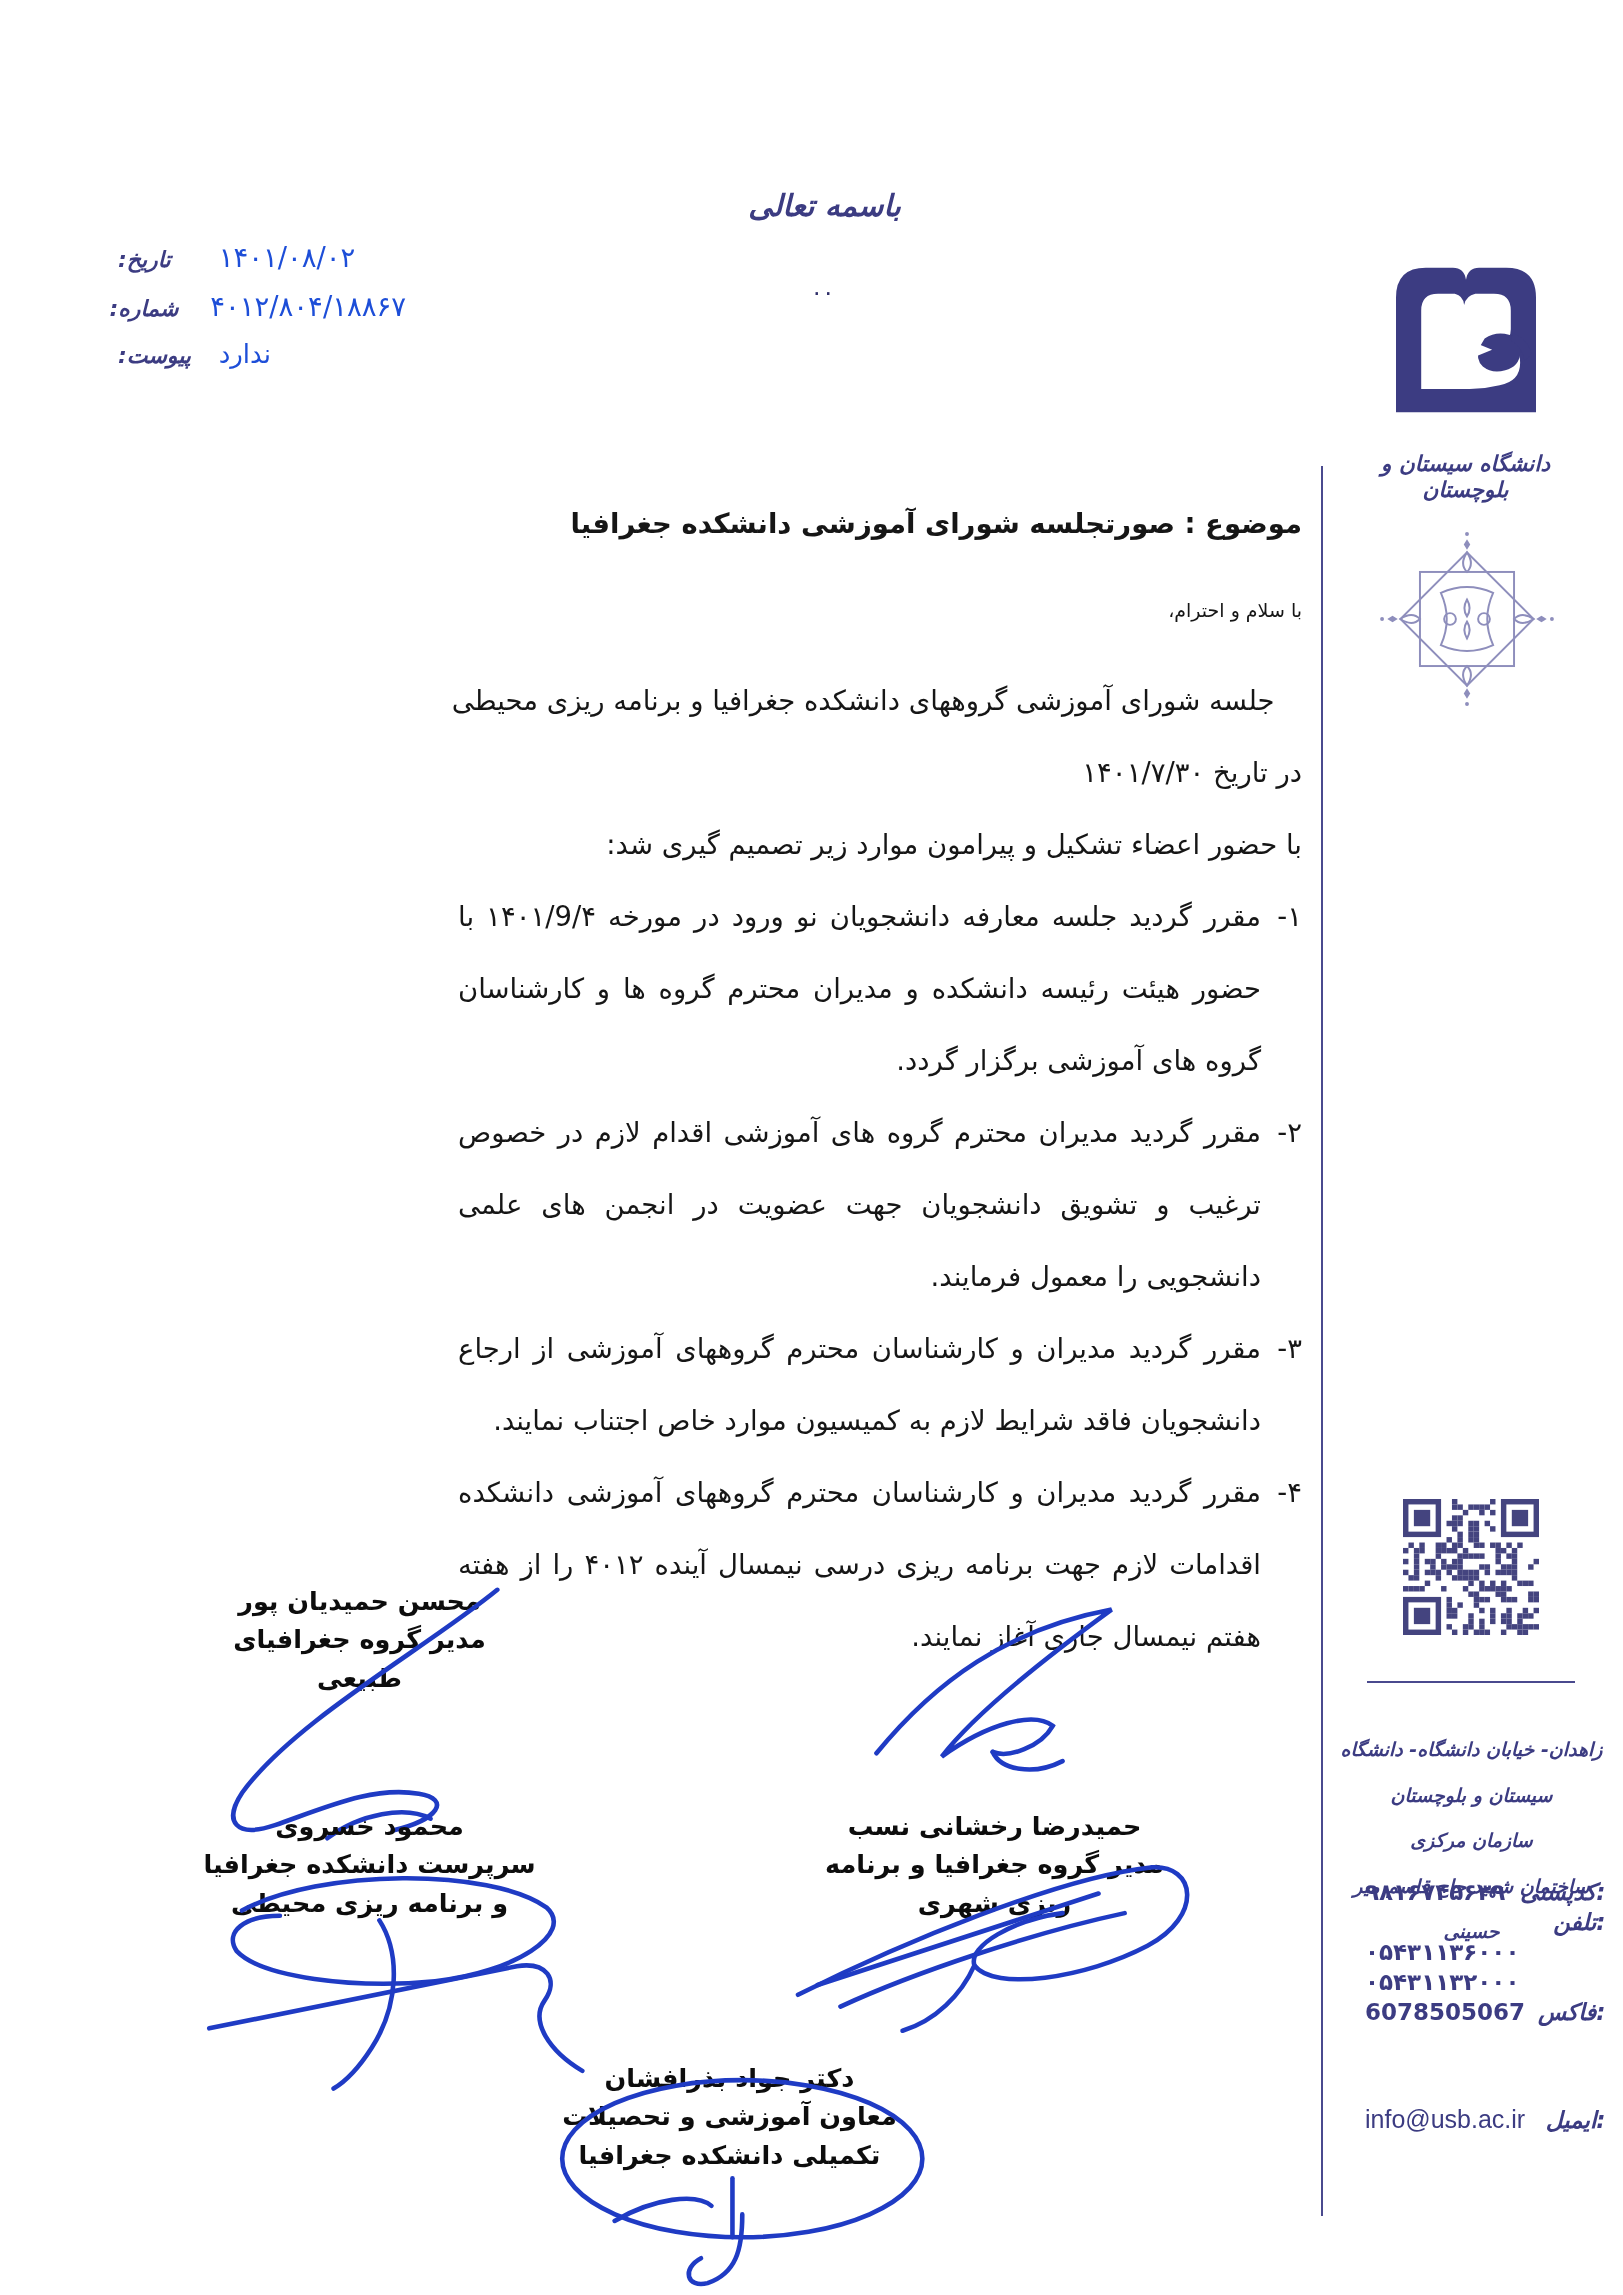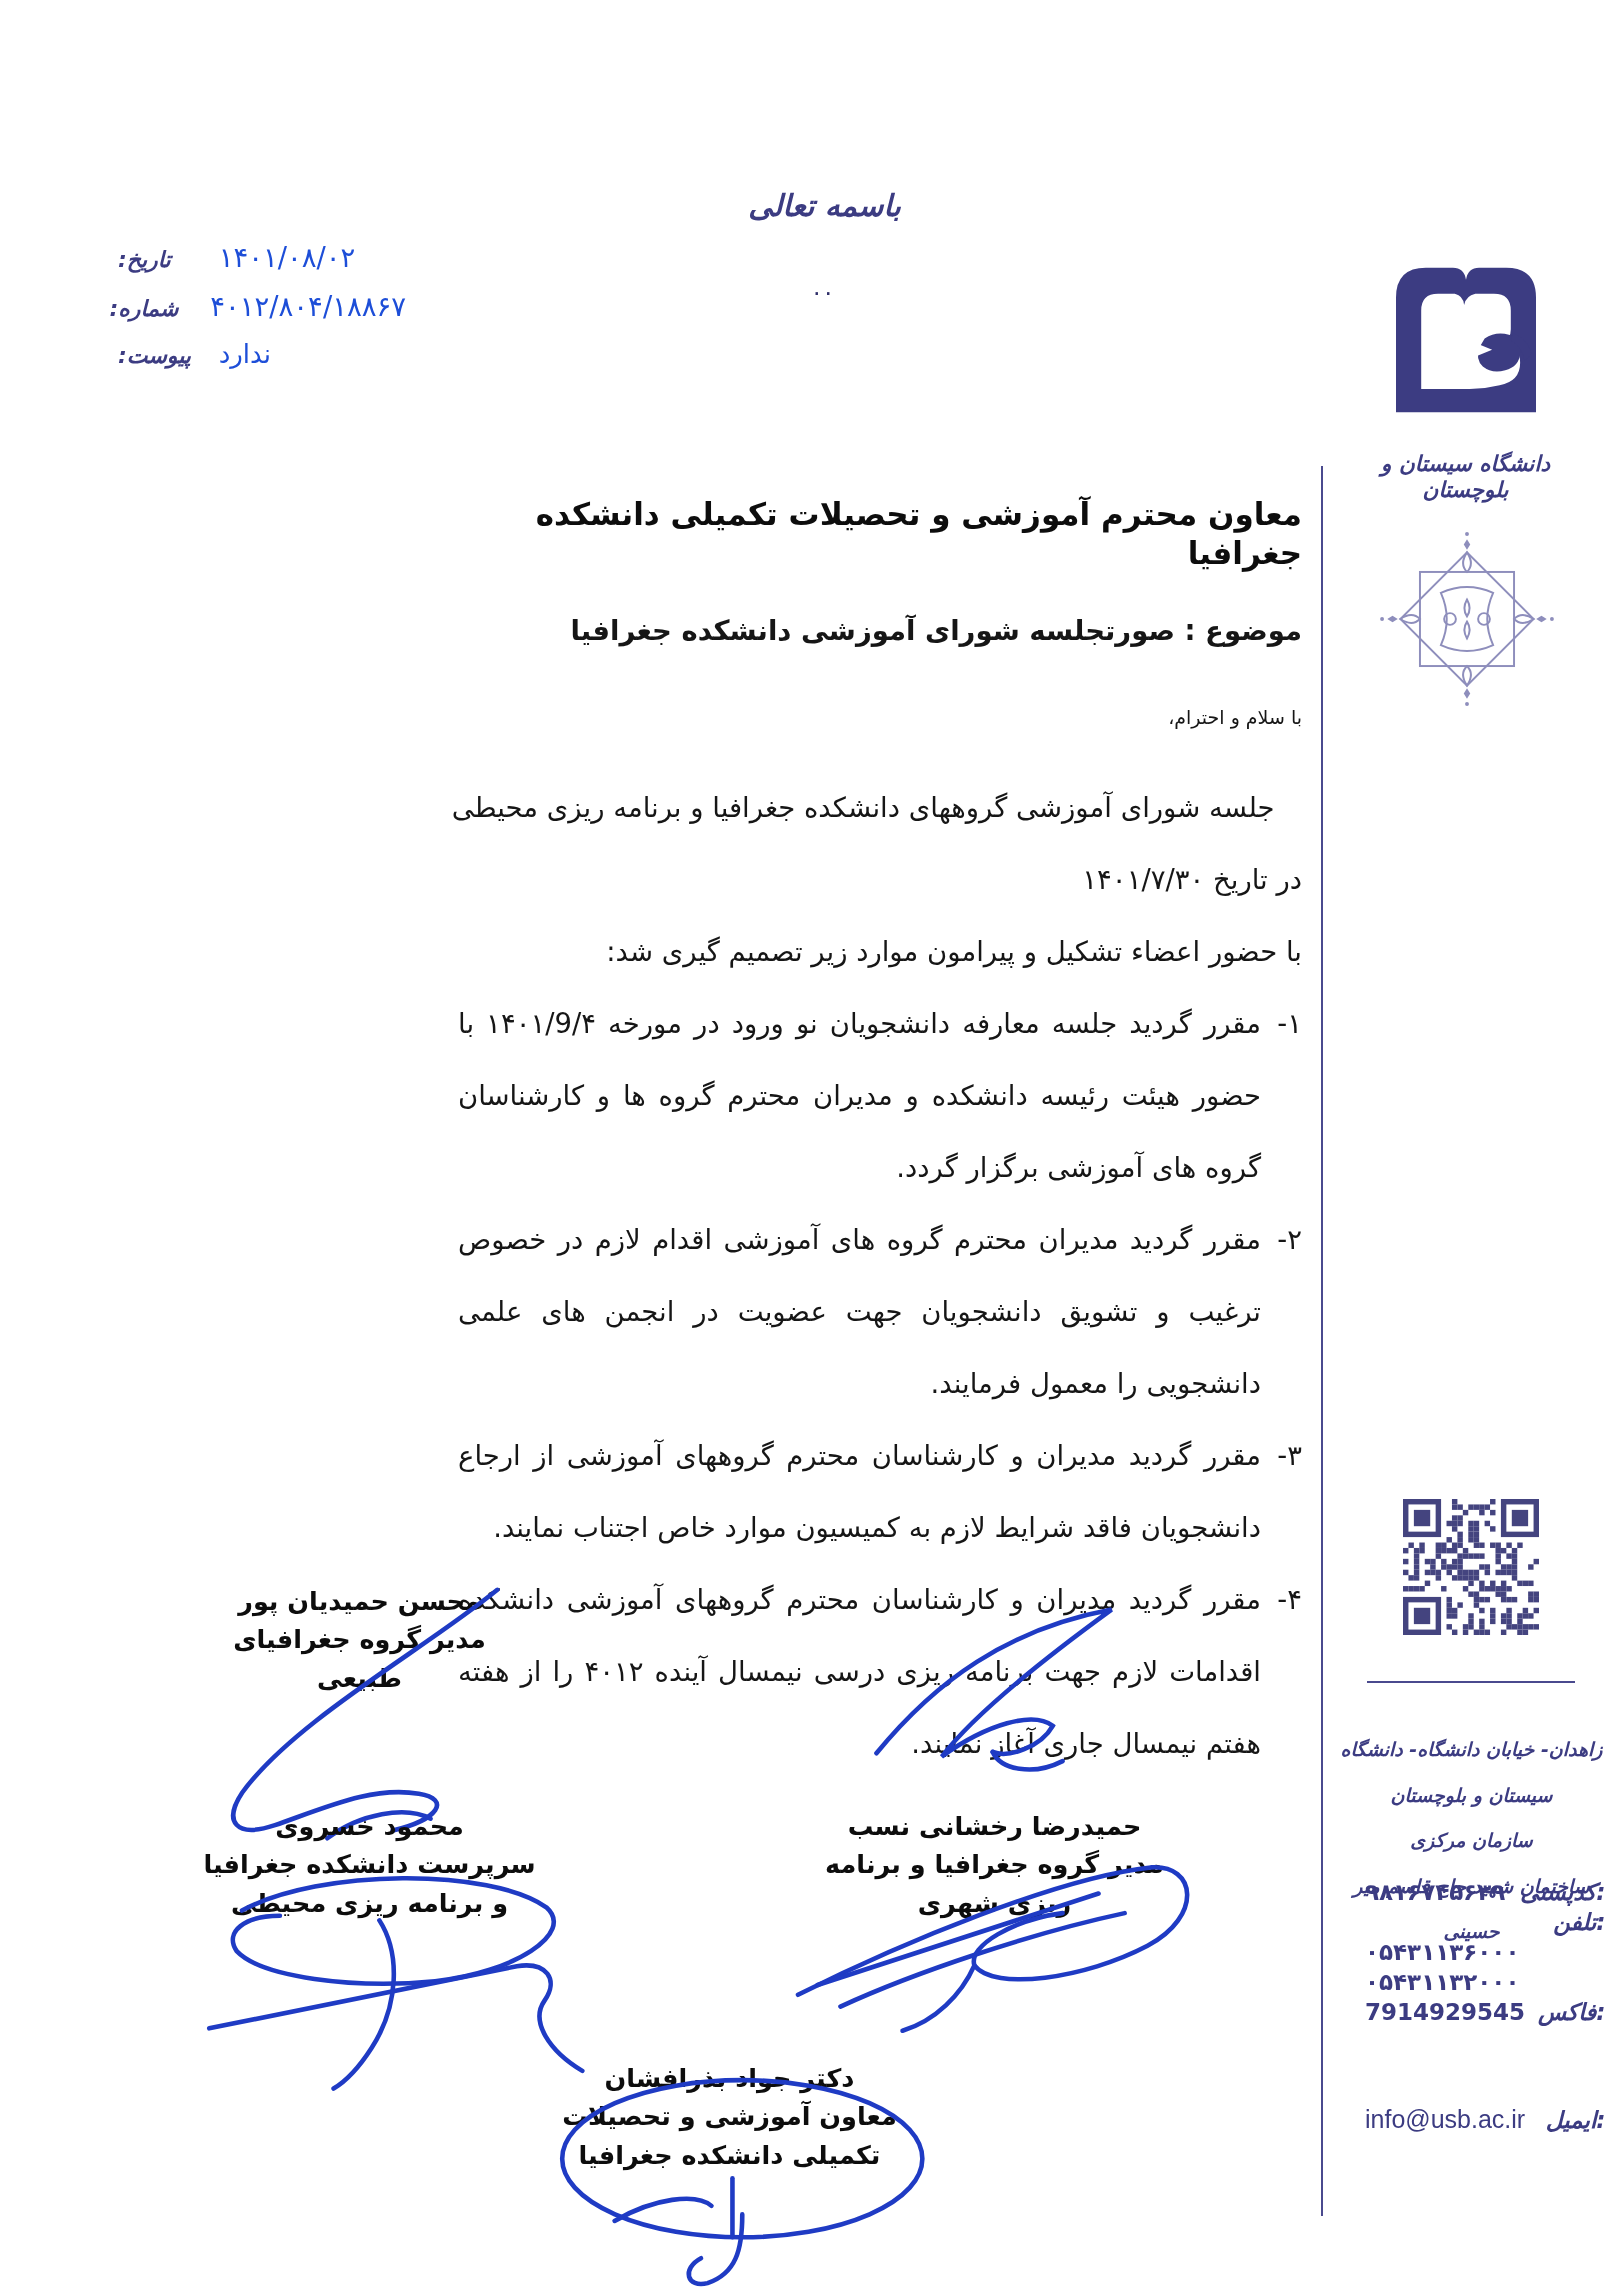--- a/index.html
+++ b/index.html
@@ -111,21 +111,20 @@
       <circle cx="150" cy="20" r="3"></circle>
         <circle cx="150" cy="280" r="3"></circle>
       <circle cx="20" cy="150" r="3"></circle>
         <circle cx="280" cy="150" r="3"></circle>
     </g>
   </svg>
 
   <div class="vrule"></div>
 
   <div class="content">
-    <div class="rcpt2">معاون محترم آموزشی و تحصیلات تکمیلی دانشکده جغرافیا</div>
     <div class="subject">موضوع : صورتجلسه شورای آموزشی دانشکده جغرافیا</div>
     <div class="salutation">با سلام و احترام،</div>
     <div class="intro">
       <div class="l1">جلسه شورای آموزشی گروههای دانشکده جغرافیا و برنامه ریزی محیطی در تاریخ ۱۴۰۱/۷/۳۰</div>
       <div class="l2">با حضور اعضاء تشکیل و پیرامون موارد زیر تصمیم گیری شد:</div>
     </div>
     <ul class="items">
       <li class="item">
         <span class="num">۱-</span>
         <span class="itext">مقرر گردید جلسه معارفه دانشجویان نو ورود در مورخه ۱۴۰۱/9/۴ با حضور هیئت رئیسه دانشکده و مدیران محترم گروه ها و کارشناسان گروه های آموزشی برگزار گردد.</span>
@@ -408,21 +407,21 @@
     </div>
     <div class="contact-row">
       <span class="c-val">۰۵۴۳۱۱۳۶۰۰۰</span>
       <span class="c-lbl"></span>
     </div>
     <div class="contact-row">
       <span class="c-val">۰۵۴۳۱۱۳۲۰۰۰</span>
       <span class="c-lbl"></span>
     </div>
     <div class="contact-row">
-      <span class="c-val">7914929545</span>
+      <span class="c-val">6078505067</span>
       <span class="c-lbl">فاکس:</span>
     </div>
     <div class="row-gap"></div>
     <div class="contact-row">
       <span class="c-val latin">info@usb.ac.ir</span>
       <span class="c-lbl">ایمیل:</span>
     </div>
   </div>
 
 </div>

